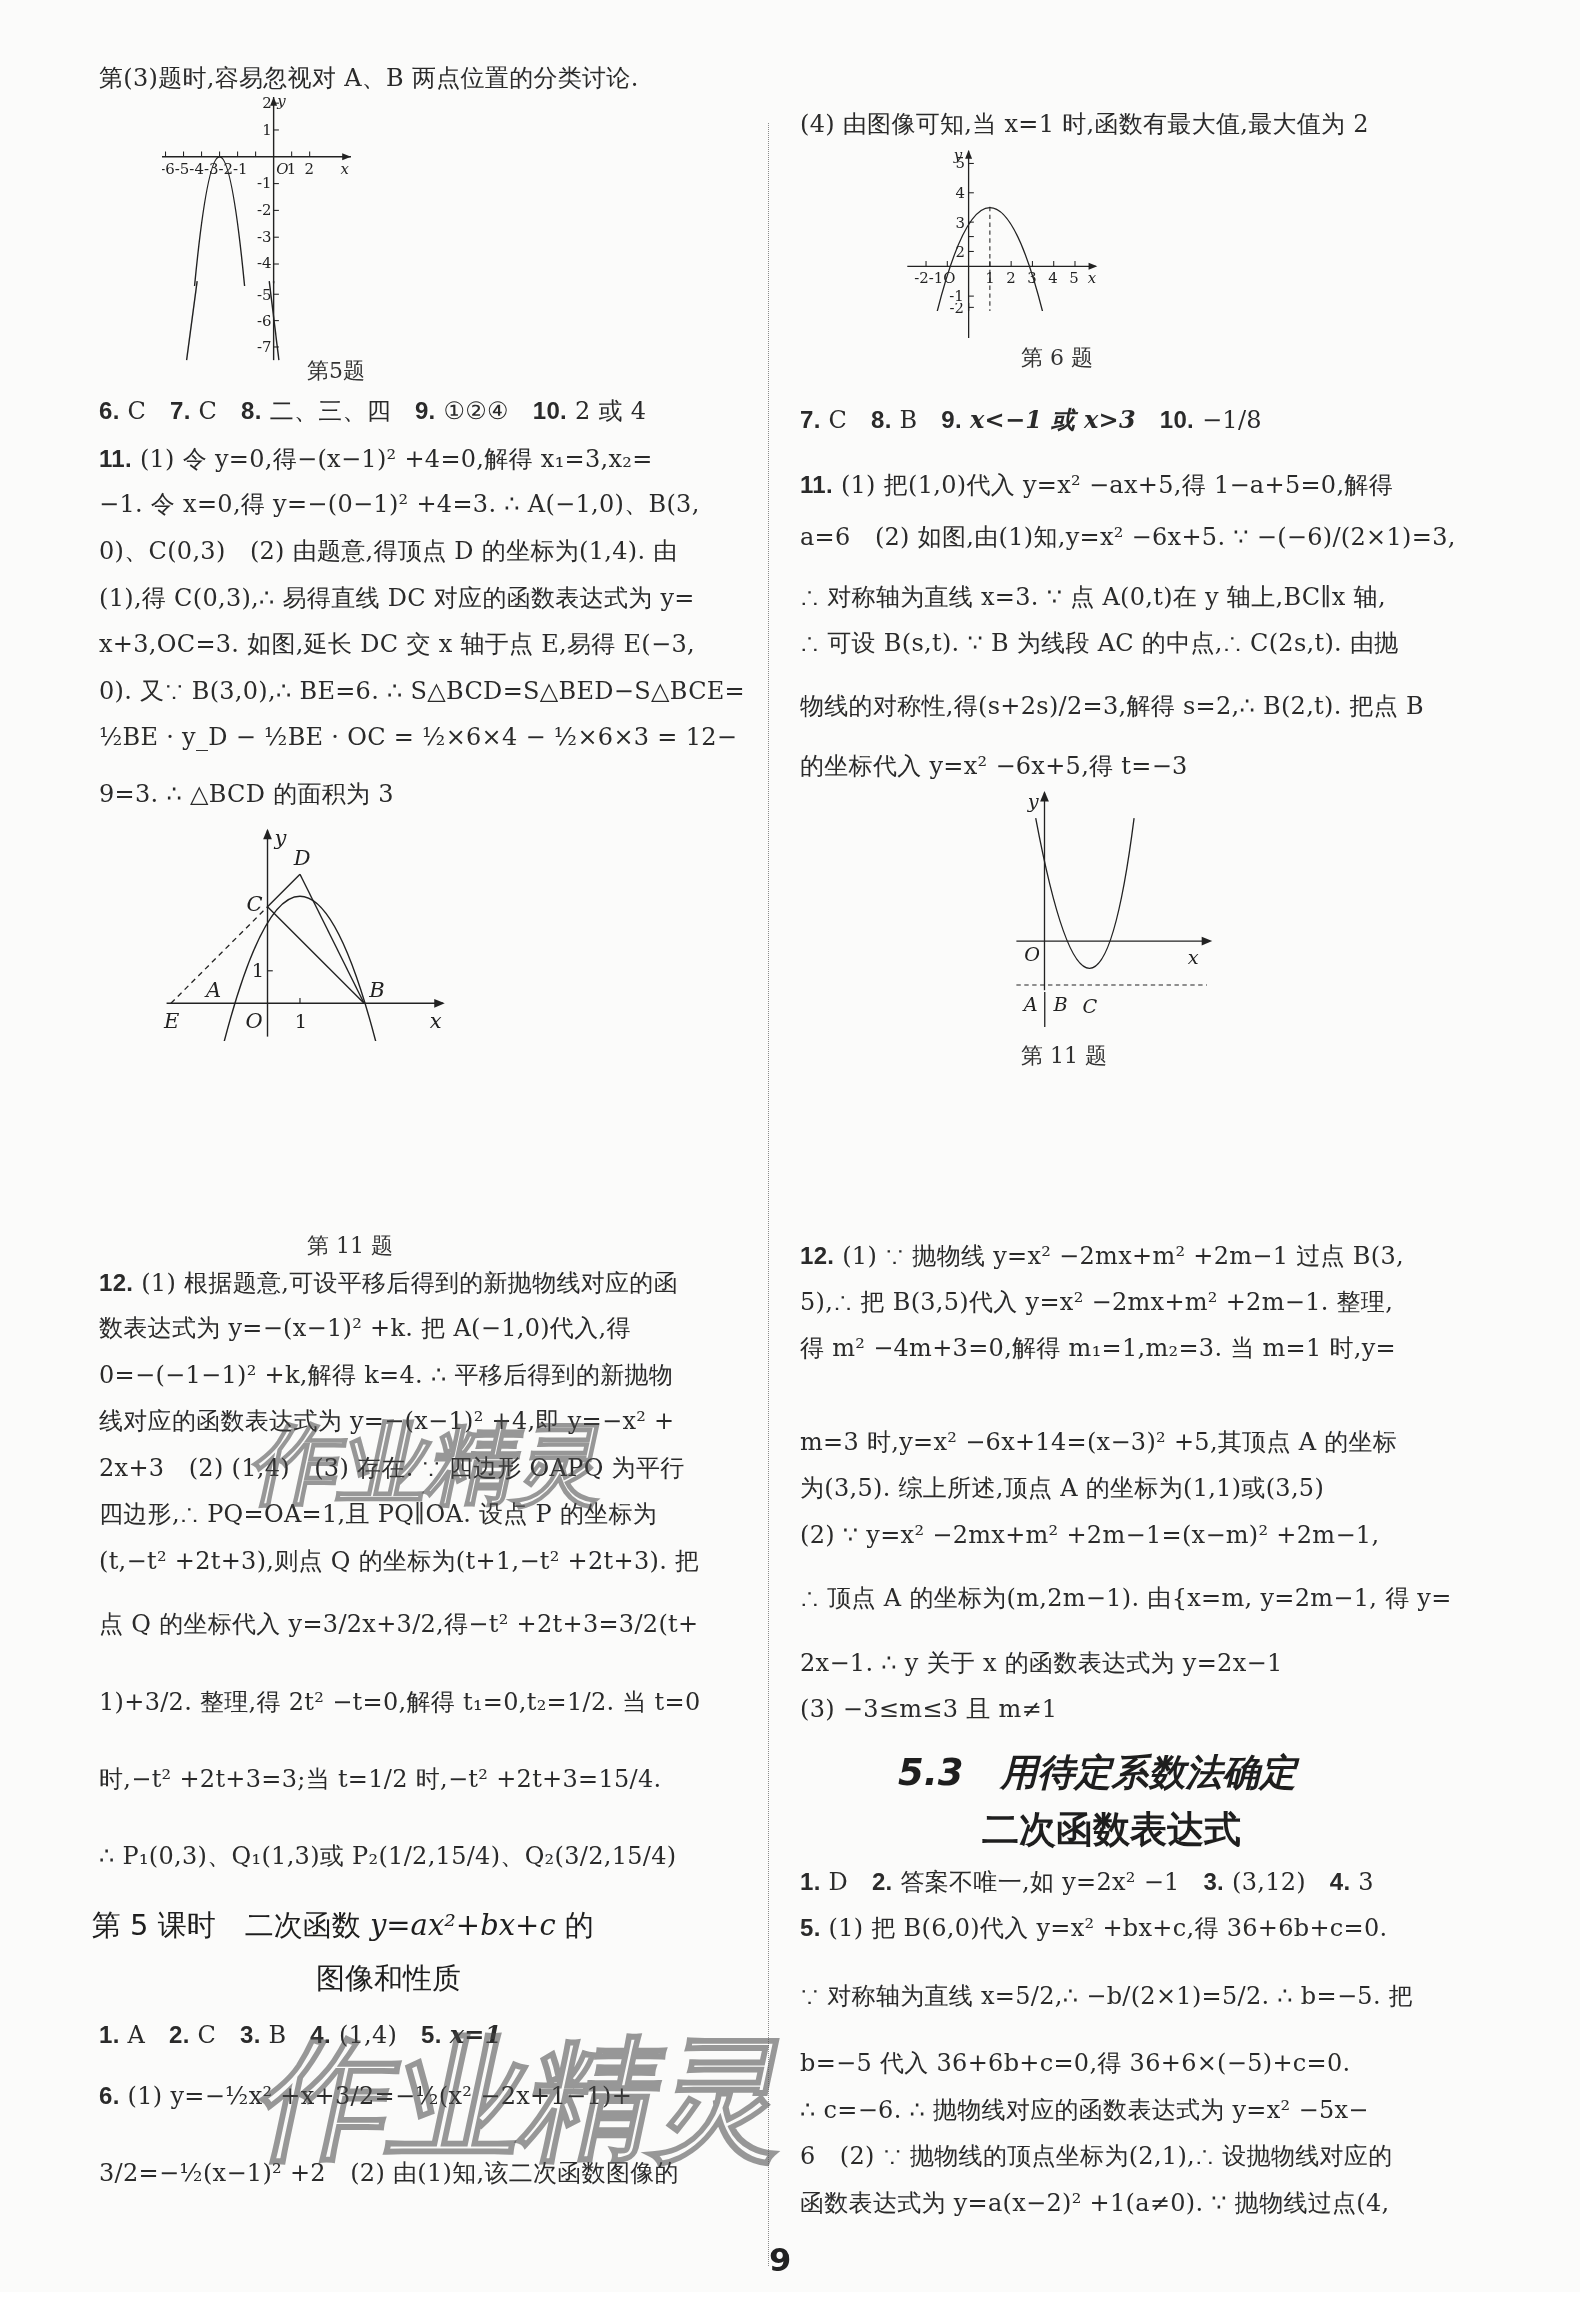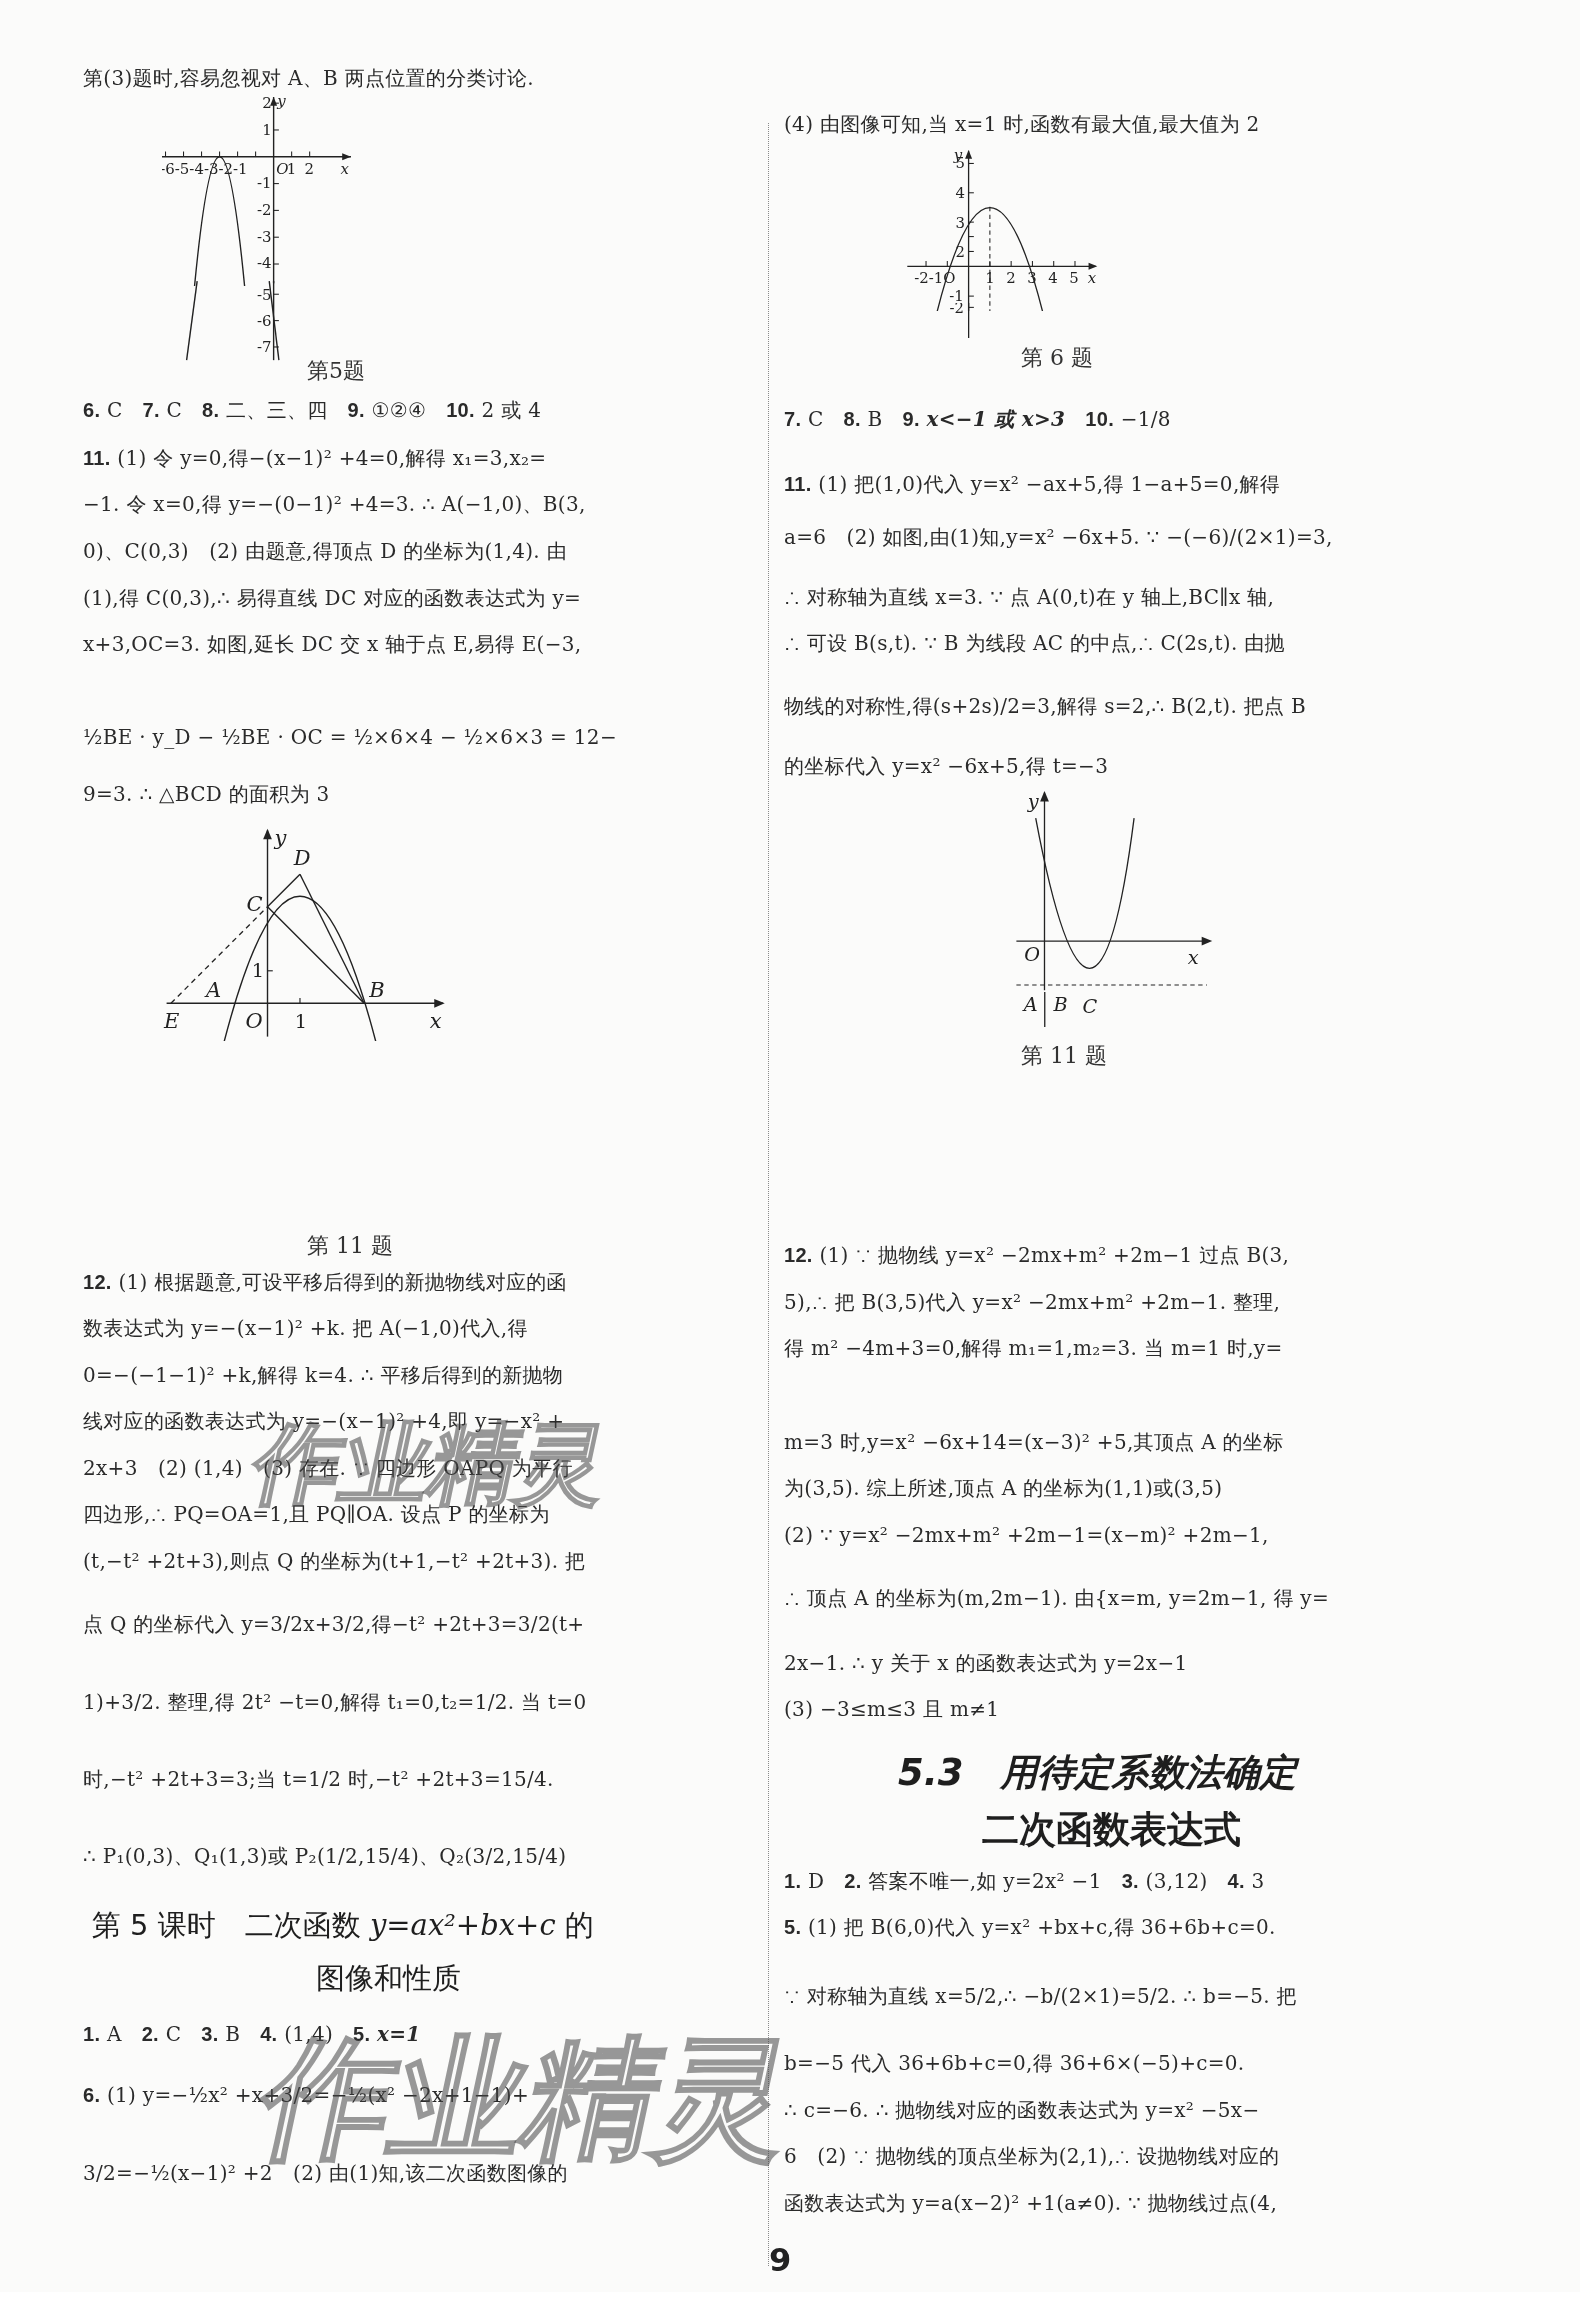--- a/index.html
+++ b/index.html
@@ -11,22 +11,22 @@
   }
   .bottom-fade { position: absolute; left: 0; top: 2292px; width: 1581px; height: 26px; background: #ffffff; }
   .col { position: absolute; top: 0; width: 663px; height: 2283px; }
   .col-left { left: 83px; }
   .col-right { left: 784px; }
   .divider {
     position: absolute; left: 768px; top: 123px; width: 0; height: 2143px;
     border-left: 1.8px dotted #8a8a8a;
   }
   .line {
-    position: absolute; left: 0; white-space: nowrap;
-    font-size: 20px; line-height: 35px; letter-spacing: 0.3px;
+    position: absolute; left: 16px; white-space: nowrap;
+    font-size: 24px; line-height: 35px; letter-spacing: 0.3px;
   }
   .line b { font-family: "Liberation Sans", "DejaVu Sans", sans-serif; font-weight: bold; }
   .line i { font-style: italic; font-weight: bold; }
   .caption {
     position: absolute; font-size: 22px; color: #333; white-space: nowrap;
   }
   .heading {
     position: absolute; white-space: nowrap;
     font-family: "DejaVu Sans", "Liberation Sans", sans-serif;
     font-size: 29px; color: #1e1e1e;
@@ -126,20 +126,21 @@
     <b>8.</b> <span>二、三、四</span>&nbsp;&nbsp;
     <b>9.</b> <span>①②④</span>&nbsp;&nbsp;
     <b>10.</b> <span>2 或 4</span>
   </div>
 
   <div class="line" style="top:441px"><b>11.</b> <span>(1) 令 y=0,得−(x−1)² +4=0,解得 x₁=3,x₂=</span></div>
   <div class="line" style="top:487px">−1. 令 x=0,得 y=−(0−1)² +4=3. ∴ A(−1,0)、B(3,</div>
   <div class="line" style="top:534px">0)、C(0,3)　(2) 由题意,得顶点 D 的坐标为(1,4). 由</div>
   <div class="line" style="top:581px">(1),得 C(0,3),∴ 易得直线 DC 对应的函数表达式为 y=</div>
   <div class="line" style="top:627px">x+3,OC=3. 如图,延长 DC 交 x 轴于点 E,易得 E(−3,</div>
+  <div class="line" style="top:674px">0). 又∵ B(3,0),∴ BE=6. ∴ S△BCD=S△BED−S△BCE=</div>
   <div class="line" style="top:720px">½BE · y_D − ½BE · OC = ½×6×4 − ½×6×3 = 12−</div>
   <div class="line" style="top:777px">9=3. ∴ △BCD 的面积为 3</div>
 
   <div class="figure" style="left:79px; top:826px;">
     <svg width="290" height="215" viewBox="0 0 330 245">
       <line x1="5" y1="202" x2="320" y2="202" stroke="#222" stroke-width="1.6"></line>
       <polygon points="322,202 310,197 310,207" fill="#222"></polygon>
       <line x1="120" y1="240" x2="120" y2="5" stroke="#222" stroke-width="1.6"></line>
       <polygon points="120,3 115,15 125,15" fill="#222"></polygon>
       <line x1="120" y1="165" x2="126" y2="165" stroke="#222" stroke-width="1.3"></line>

